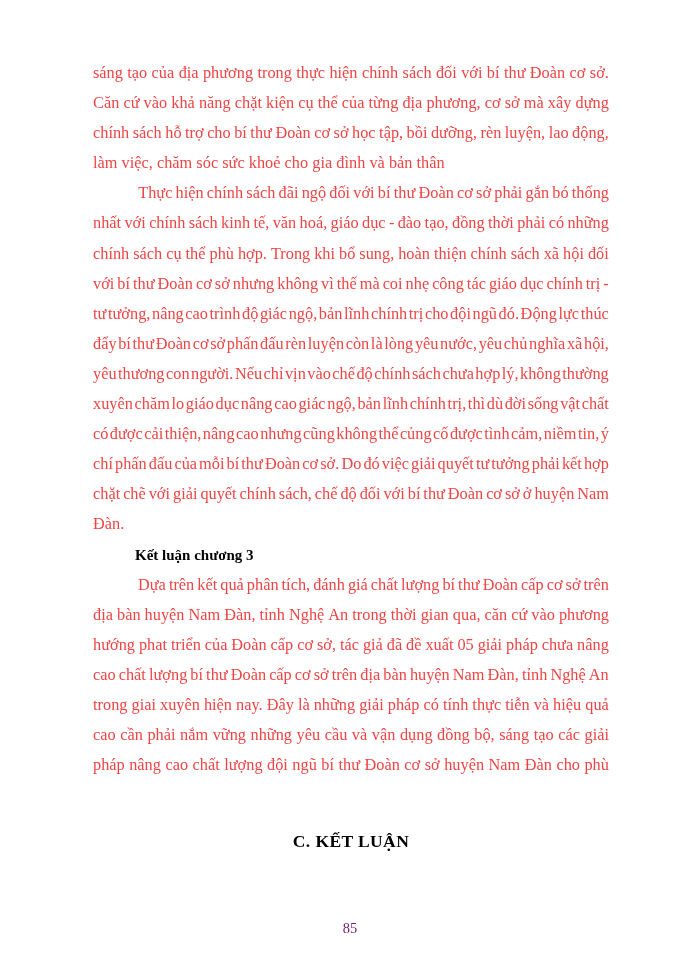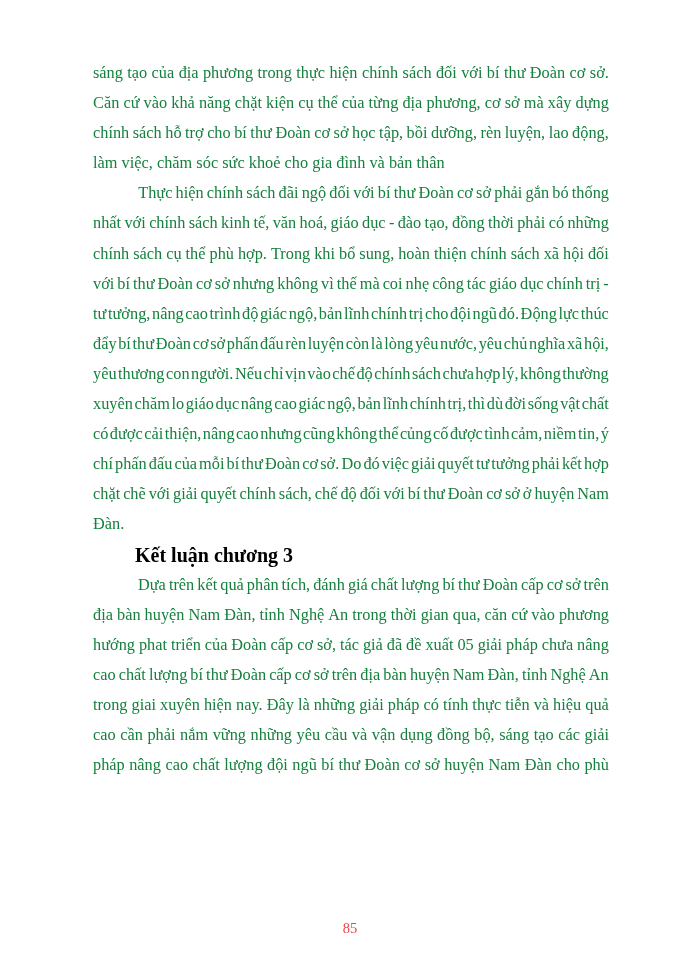--- a/index.html
+++ b/index.html
@@ -27,38 +27,38 @@
     left: 93px;
     top: 58px;
     width: 516px;
   }
   .para {
     margin: 0;
     font-size: 16.3px;
     line-height: 30.1px;
     text-align: justify;
     text-justify: inter-word;
-    color: #15803d;
+    color: #ef4444;
     letter-spacing: 0.02px;
   }
   .para .ln {
     display: block;
     white-space: nowrap;
   }
   
   .para .ln.j {
     display: flex;
     justify-content: space-between;
     white-space: nowrap;
   }
   .para .ln.j > span { display: inline-block; }
   .indent { display: inline-block; width: 42px; }
   .heading {
     margin: 0;
-    font-size: 20px;
+    font-size: 15px;
     line-height: 30.1px;
     font-weight: bold;
     text-align: left;
     padding-left: 42px;
   }
   .section-title {
     margin: 0;
     font-size: 17.5px;
     line-height: 30.1px;
     font-weight: bold;
@@ -66,21 +66,21 @@
     letter-spacing: 0.4px;
   }
   .spacer-lg { height: 46px; }
   .page-number {
     position: absolute;
     left: 0;
     right: 0;
     top: 920px;
     text-align: center;
     font-size: 14.5px;
-    color: #ef4444;
+    color: #701a75;
   }
 </style>
 </head>
 <body>
 
 <div class="page">
 
   <div class="content">
 
     <p class="para">
@@ -512,18 +512,19 @@
           <span>huyện</span>
           <span>Nam</span>
           <span>Đàn</span>
           <span>cho</span>
           <span>phù</span>
         </span>
     </p>
 
     <div class="spacer-lg"></div>
 
+    <p class="section-title">C. KẾT LUẬN</p>
 
   </div>
 
   <div class="page-number">85</div>
 
 </div>
 
 </body></html>

